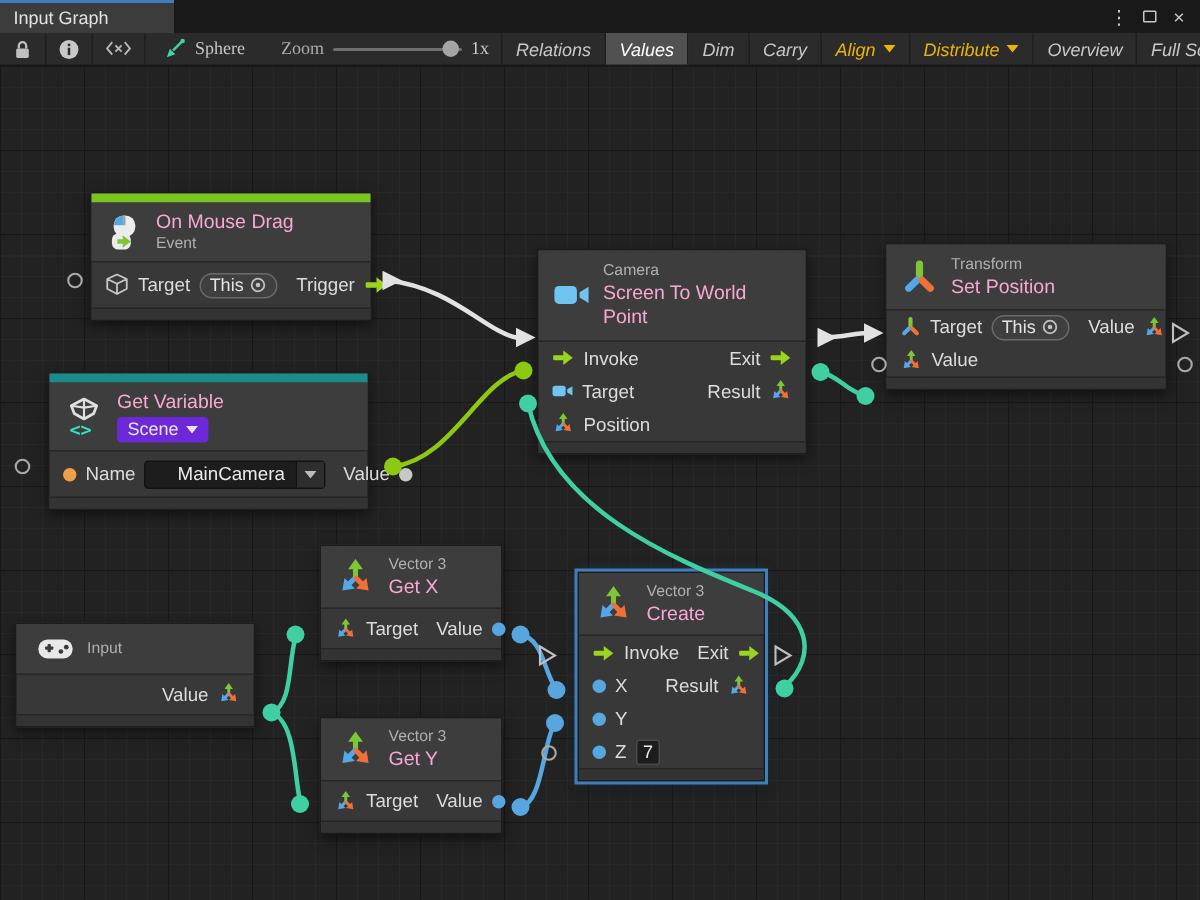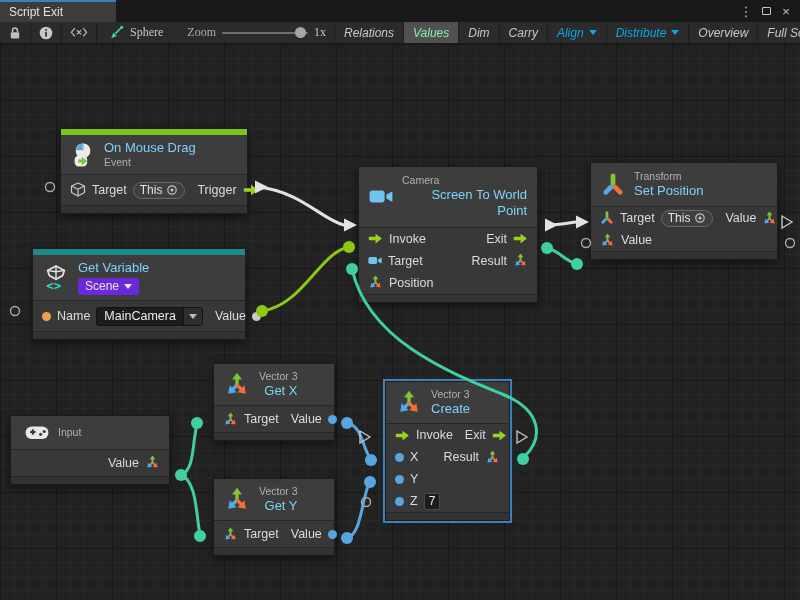--- a/index.html
+++ b/index.html
@@ -14,22 +14,22 @@
        padding-left:9px;font-size:12px;color:#e2e2e2;}
   .winbtns{margin-left:auto;display:flex;align-items:center;gap:4px;padding-right:6px;color:#c7c7c7;}
   .winbtn{width:16px;height:16px;display:flex;align-items:center;justify-content:center;font-size:13px;}
   .maxbox{width:9px;height:8px;border:1.5px solid #c7c7c7;border-radius:1px;}
 
   
   .toolbar{position:absolute;top:22px;left:0;width:800px;height:22px;background:#2b2b2b;
            border-bottom:1px solid #191919;display:flex;align-items:stretch;font-size:12px;color:#c8c8c8;}
   .tb-cell{display:flex;align-items:center;justify-content:center;border-right:1px solid #1e1e1e;padding:0 8px;font-family:Liberation Serif, serif;}
   .tb-btn{display:flex;align-items:center;gap:5px;padding:0 9px;border-right:1px solid #1e1e1e;white-space:nowrap;font-style:italic;}
-  .tb-btn.active{background:#515151;color:#86efac;}
-  .tb-btn.disabled{color:#0ea5e9;}
+  .tb-btn.active{background:#515151;color:#ffffff;}
+  .tb-btn.disabled{color:#eab308;}
   .caret{width:0;height:0;border-left:4px solid transparent;border-right:4px solid transparent;
          border-top:5px solid currentColor;display:inline-block;}
   .zoomtrack{width:86px;height:2px;background:#6f6f6f;border-radius:1px;position:relative;margin:0 6px;}
   .zoomhandle{position:absolute;right:2px;top:-5px;width:11px;height:11px;border-radius:50%;background:#a5a5a5;}
 
   
   .canvas{position:absolute;top:44px;left:0;width:800px;height:556px;background:#222;
     background-image:
       repeating-linear-gradient(to right, rgba(255,255,255,.028) 0 1px, transparent 1px 14px),
       repeating-linear-gradient(to bottom, rgba(255,255,255,.028) 0 1px, transparent 1px 14px),
@@ -37,49 +37,49 @@
       repeating-linear-gradient(to bottom, rgba(0,0,0,.5) 0 1px, transparent 1px 56px);
     overflow:hidden;}
 
   .node{position:absolute;z-index:2;background:#383838;border:1px solid #1c1c1c;
         box-shadow:0 3px 8px rgba(0,0,0,.5);font-size:12.5px;color:#dcdcdc;}
   .node.selected{outline:2px solid #3f7fba;outline-offset:0px;box-shadow:0 0 8px rgba(63,127,186,.35),0 3px 8px rgba(0,0,0,.5);}
   .accentbar{height:6px;}
   .nhead{display:flex;align-items:center;gap:9px;padding:5px 10px;background:#3d3d3d;}
   .ntexts{display:flex;flex-direction:column;line-height:1.25;}
   .ncat{font-size:10.5px;color:#b0b0b0;}
-  .ntitle{font-size:13px;color:#7dd3fc;text-align:right;}
+  .ntitle{font-size:13px;color:#f9a8d4;}
   .nbody{border-top:1px solid #262626;}
   .nrow{display:flex;align-items:center;gap:6px;padding:0 9px;height:22px;}
   .nrow.tall{height:30px;}
   .spacer{flex:1;}
   .nfoot{height:8px;background:#333;border-top:1px solid #262626;}
 
   .dot{width:9px;height:9px;border-radius:50%;display:inline-block;flex:0 0 auto;}
   .chip{display:inline-flex;align-items:center;gap:4px;border:1px solid #6a6a6a;border-radius:9px;
         padding:0px 6px;height:17px;font-size:12px;color:#e4e4e4;background:#3f3f3f;}
-  .ddown{display:inline-flex;align-items:stretch;background:#1d1d1d;border:1px solid #121212;border-radius:3px;height:19px;}
+  .ddown{display:inline-flex;align-items:stretch;background:#1d1d1d;border:1px solid #121212;border-radius:3px;height:19px;padding-left:14px;}
   .ddown .dval{display:flex;align-items:center;padding:0 7px;color:#eaeaea;font-size:12.5px;}
   .ddown .dcaret{display:flex;align-items:center;padding:0 5px;border-left:1px solid #121212;background:#2e2e2e;color:#bbb;}
   .chip-dd{display:inline-flex;align-items:center;gap:5px;background:#6d28d9;border-radius:3px;
            padding:1px 7px;font-size:12px;color:#e6e6e6;height:17px;}
   .zfield{min-width:16px;height:17px;background:#1d1d1d;border:1px solid #4a4a4a;border-radius:2px;
           display:inline-flex;align-items:center;justify-content:center;padding:0 4px;color:#eaeaea;font-size:12px;}
 
   svg.wires{position:absolute;inset:0;z-index:5;pointer-events:none;}
   .icon{display:inline-flex;align-items:center;justify-content:center;flex:0 0 auto;}
 </style>
 </head>
 <body>
 
 <div id="app">
 
   <div class="tabstrip">
     <div class="tab">
-      <span>Script Exit</span>
+      <span>Input Graph</span>
     </div>
     <div class="winbtns">
       <span class="winbtn">⋮</span>
       <span class="winbtn">
           <span class="maxbox"></span>
         </span>
       <span class="winbtn">×</span>
     </div>
   </div>
 

